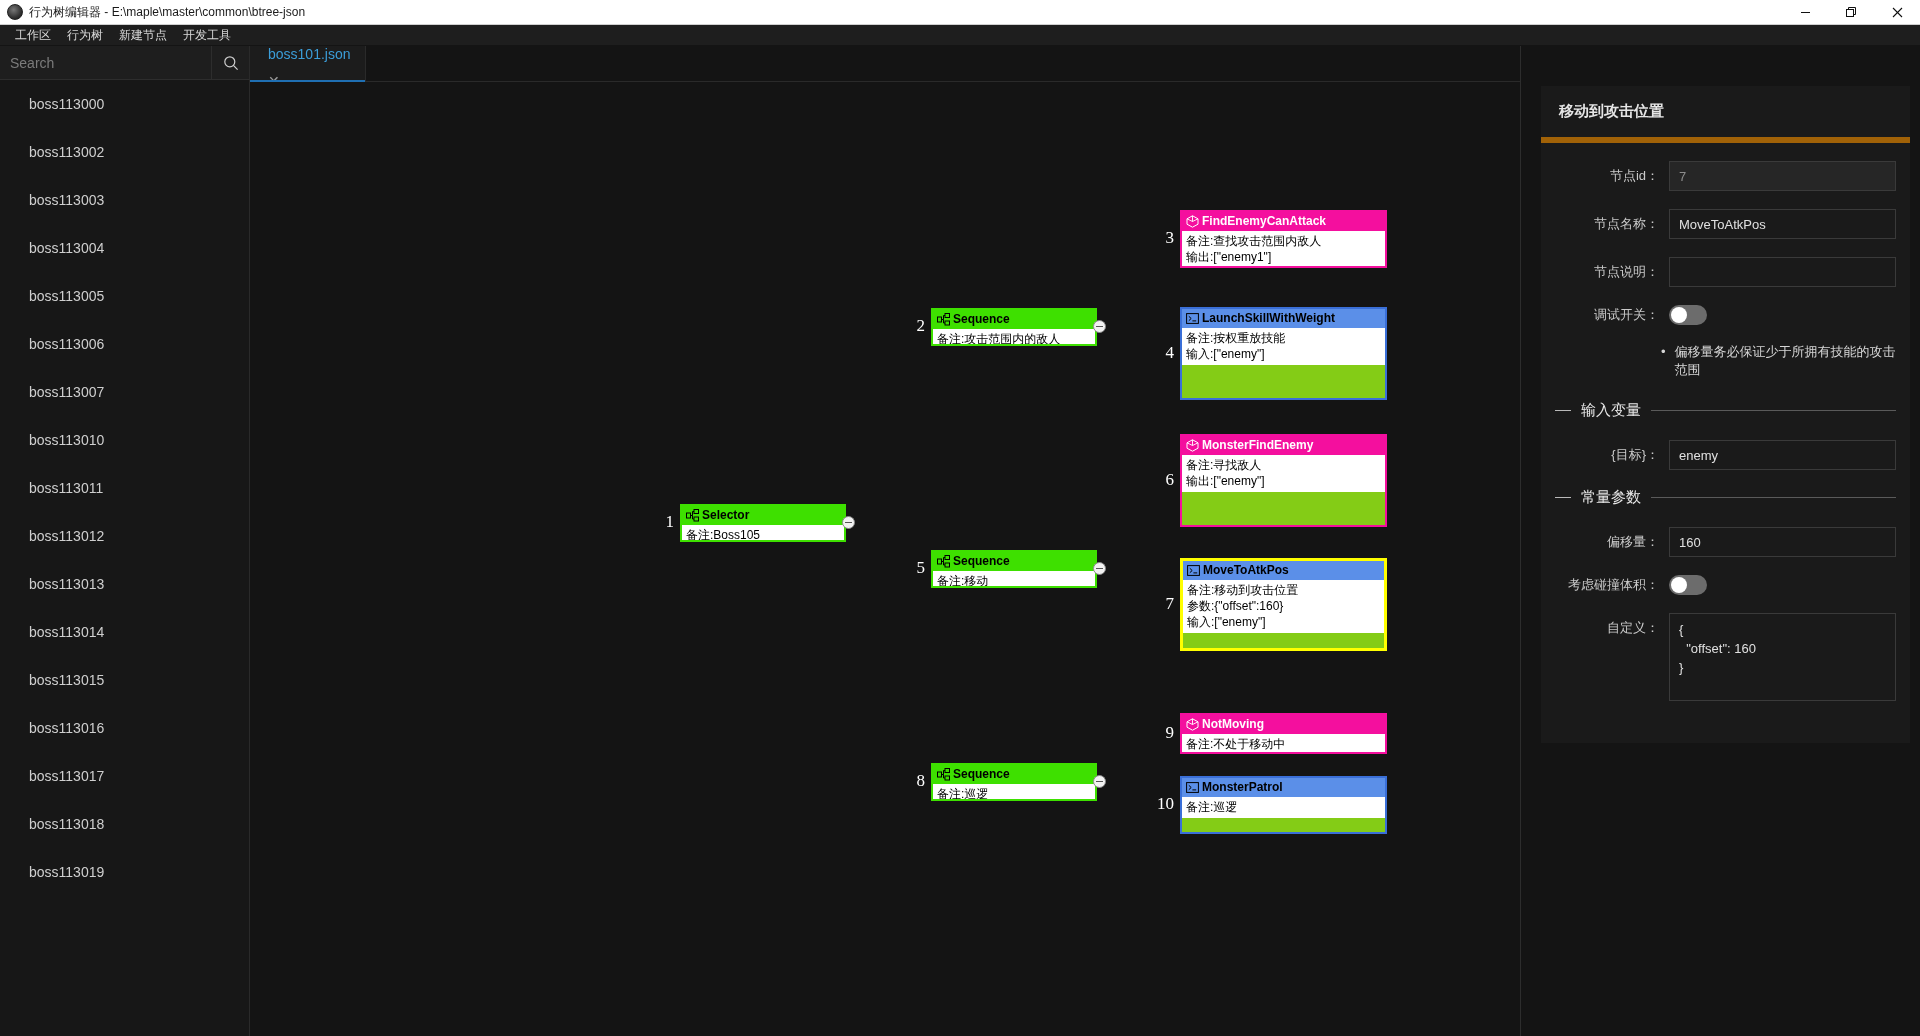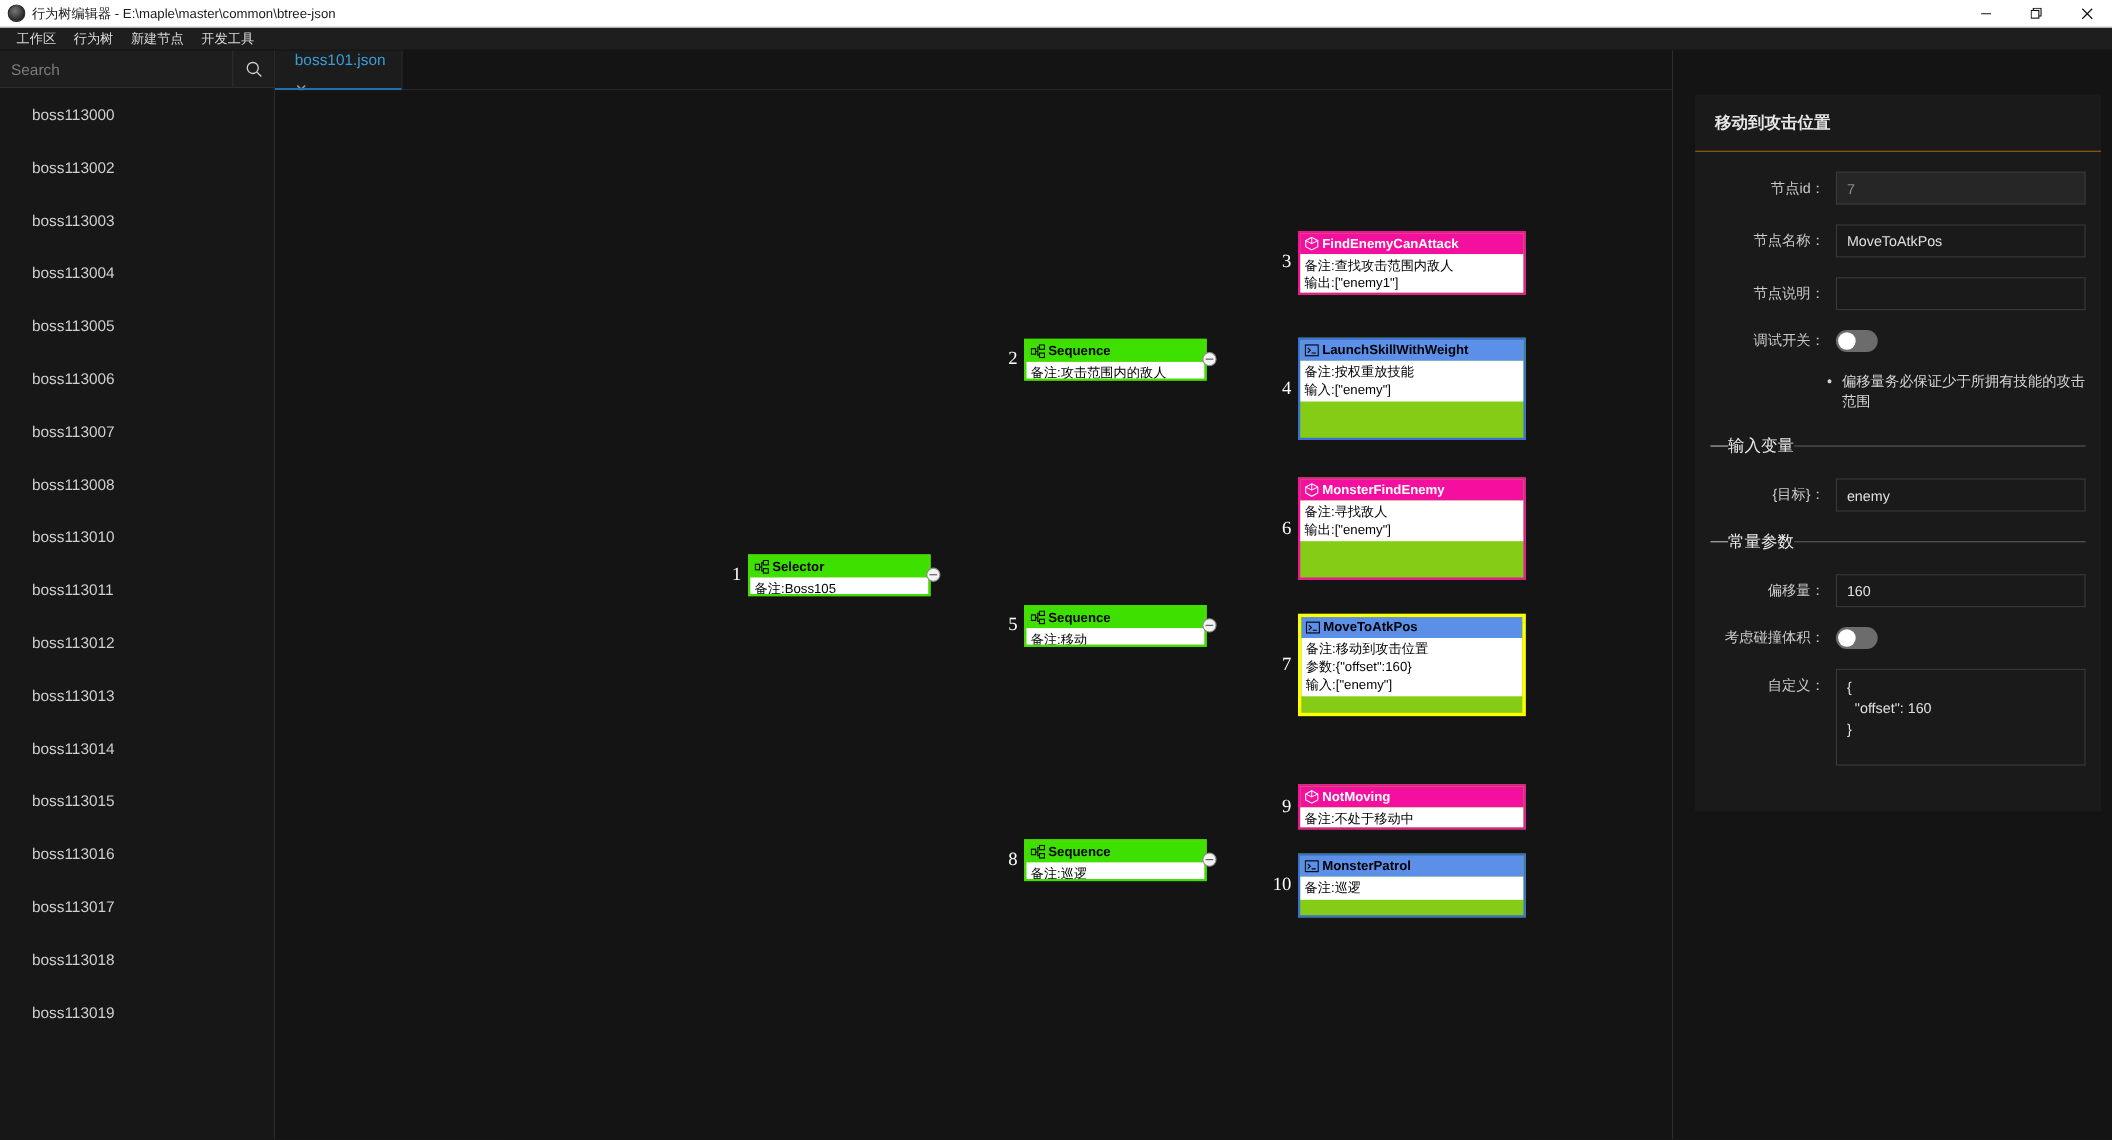--- a/index.html
+++ b/index.html
@@ -189,21 +189,21 @@
     padding-top: 40px;
     overflow-y: auto;
   }
   #props-card {
     margin: 0 10px 0 20px;
     background: #1a1a1a;
   }
   #props-title {
     font-size: 15px; font-weight: bold; color: #e6e6e6;
     padding: 16px 0 16px 18px;
-    border-bottom: 1px solid #a16207;
+    border-bottom: 6px solid #a16207;
   }
   #props-form { padding: 18px 14px 24px 0; }
   .frow {
     display: flex; align-items: center;
     margin-bottom: 18px;
   }
   .flabel {
     width: 128px; flex: none;
     text-align: right; padding-right: 10px;
     font-size: 13px; color: #cacaca;
@@ -242,21 +242,21 @@
     background: #fff;
   }
   .note {
     display: flex; gap: 9px; align-items: flex-start;
     margin: 0 0 22px 120px;
     font-size: 13px; color: #d6d6d6;
   }
   .note .dot { font-size: 13px; line-height: 18px; }
   .note .txt { line-height: 18px; }
   .section {
-    display: flex; align-items: center; 
+    display: flex; align-items: center; gap: 10px;
     margin: 0 0 20px 14px;
   }
   .section .dash { width: 16px; height: 1px; background: #b9b9b9; flex: none; }
   .section .stitle { font-size: 15px; color: #eaeaea; white-space: nowrap; }
   .section .rule { flex: 1 1 auto; height: 1px; background: #5a5a5a; }
 </style>
 </head>
 <body>
 
 <div id="titlebar">
@@ -318,23 +318,20 @@
         <div class="file-item">
           <span>boss113005</span>
         </div>
         <div class="file-item">
           <span>boss113006</span>
         </div>
         <div class="file-item">
           <span>boss113007</span>
         </div>
         <div class="file-item">
-          <span>boss113008</span>
-        </div>
-        <div class="file-item">
           <span>boss113010</span>
         </div>
         <div class="file-item">
           <span>boss113011</span>
         </div>
         <div class="file-item">
           <span>boss113012</span>
         </div>
         <div class="file-item">
           <span>boss113013</span>

